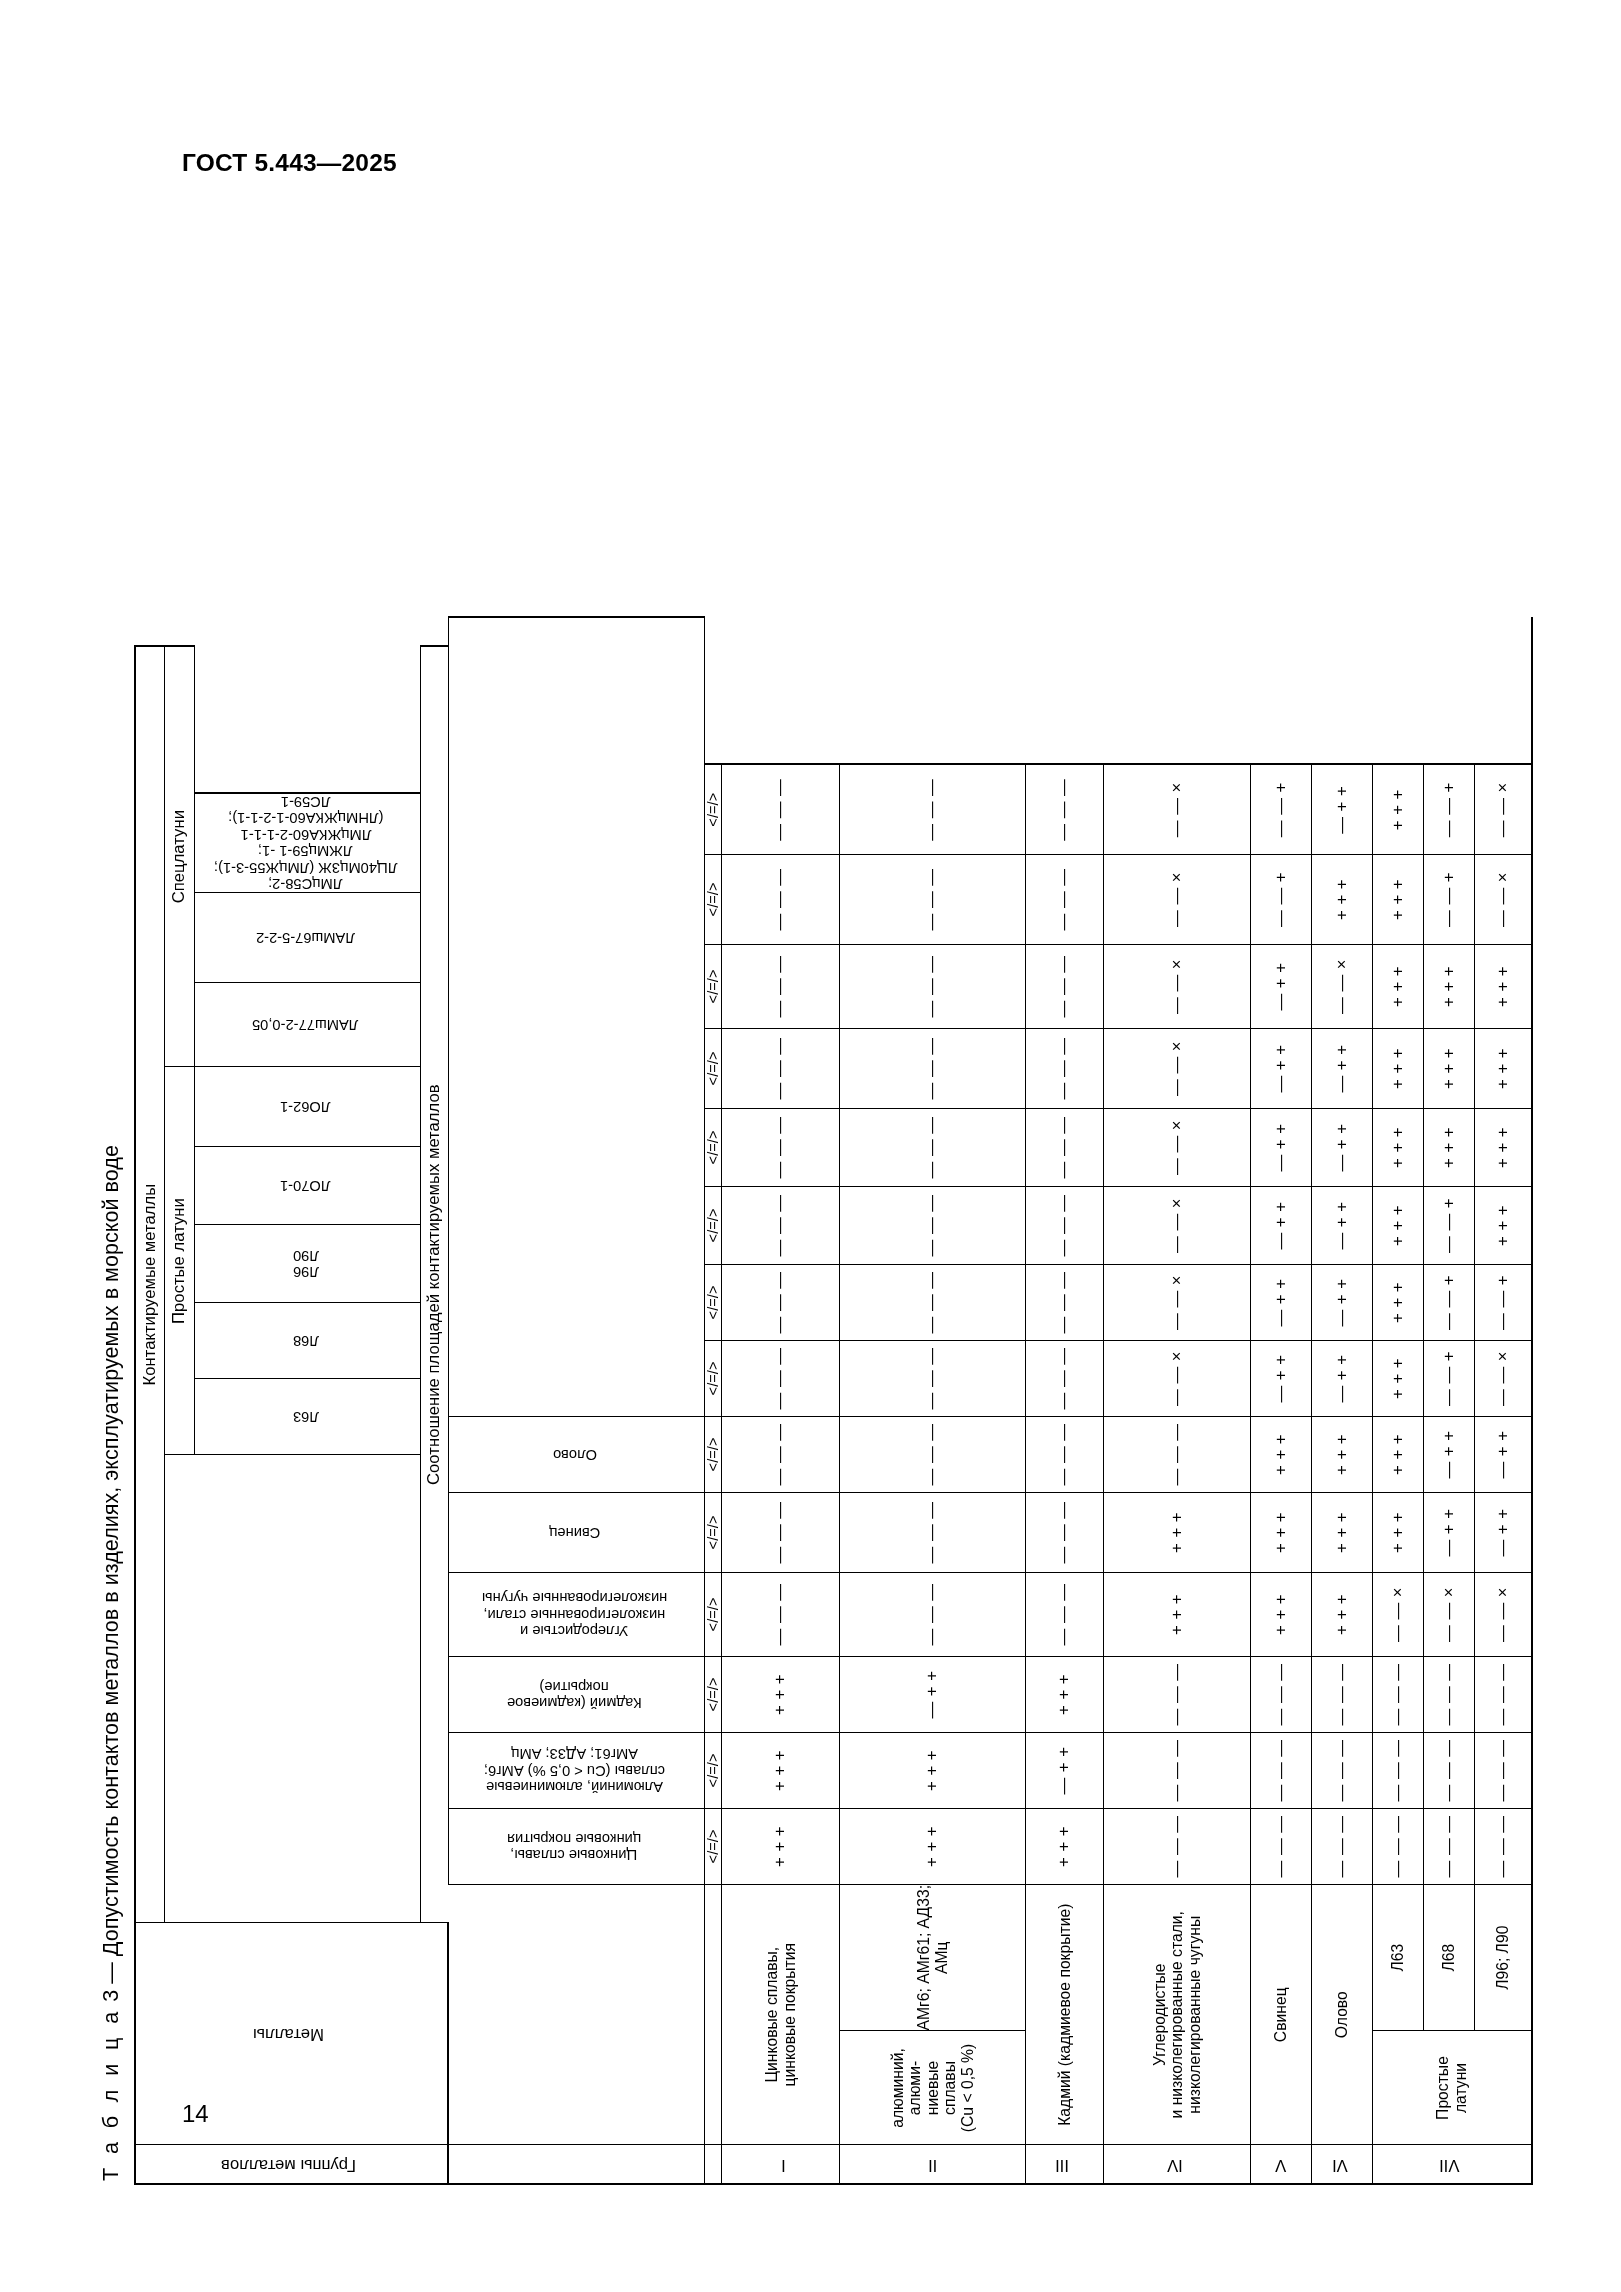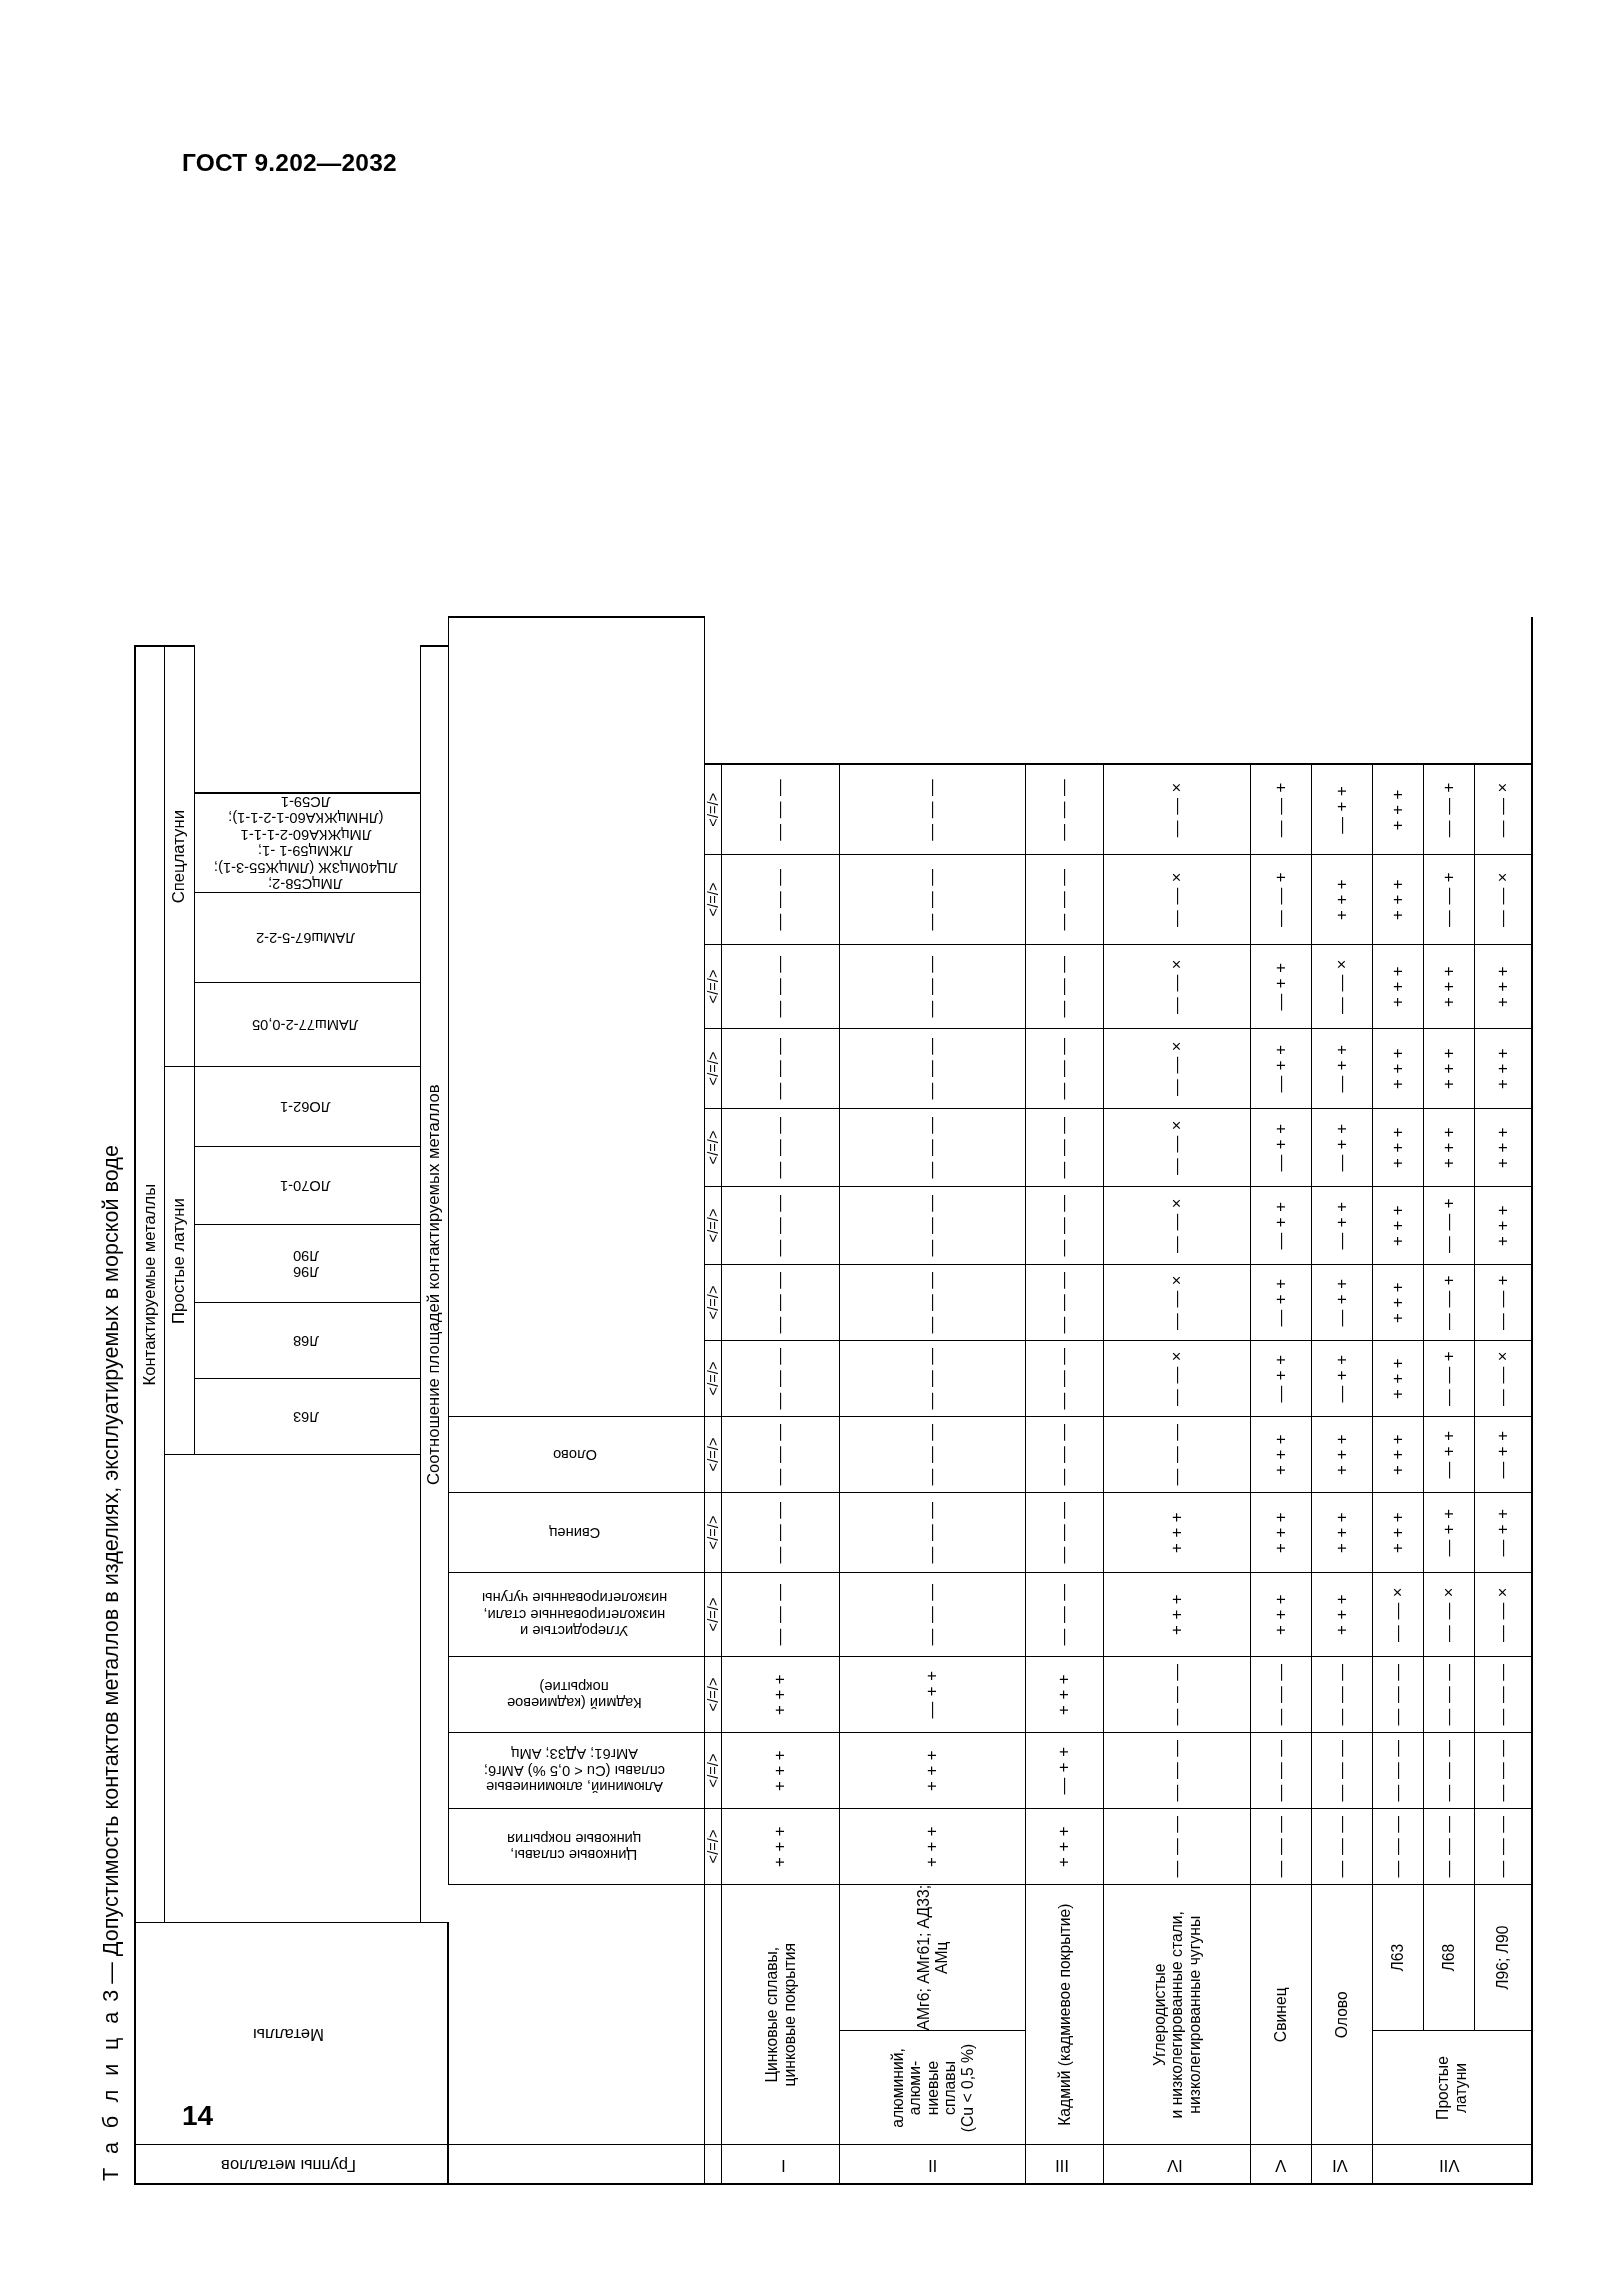--- a/index.html
+++ b/index.html
@@ -7,22 +7,21 @@
     width:1621px;height:2293px;position:relative;
     font-family:"Liberation Sans","DejaVu Sans",sans-serif;
     color:#000;overflow:hidden;
   }
   .page-header{
     position:absolute;left:182px;top:149px;
     font-size:24.5px;font-weight:bold;letter-spacing:0.2px;
   }
   .page-number{
     position:absolute;left:182px;top:2100px;
-    font-size:28px;
-    font-weight:bold;
+    font-size:24px;
   }
 
   
   
   #rot-wrap{
     position:absolute;
     left:calc(811px - 1019px);   
     top:calc(1166px - 714px);
     width:2039px;height:1427px;
   }
@@ -68,21 +67,21 @@
     line-height:1.18;
   }
   .grpnum{font-size:16.7px;}
   .sym{font-size:16.7px;letter-spacing:0.5px;white-space:nowrap;}
   .ratio{font-size:14.7px;white-space:nowrap;}
   .hdr-small{font-size:14.7px;line-height:1.18;padding:3.9px 2.9px;}
 </style>
 </head>
 <body>
 
-<div class="page-header">ГОСТ 9.202—2032</div>
+<div class="page-header">ГОСТ 5.443—2025</div>
 <div class="page-number">14</div>
 
 <div id="rot-wrap">
 <div id="rot">
 
   <div class="tbl-title">
     <span class="sp">Т а б л и ц а</span>
     <span>3</span>
     <span>—</span>
     <span>Допустимость контактов металлов в изделиях, эксплуатируемых в морской воде</span>

